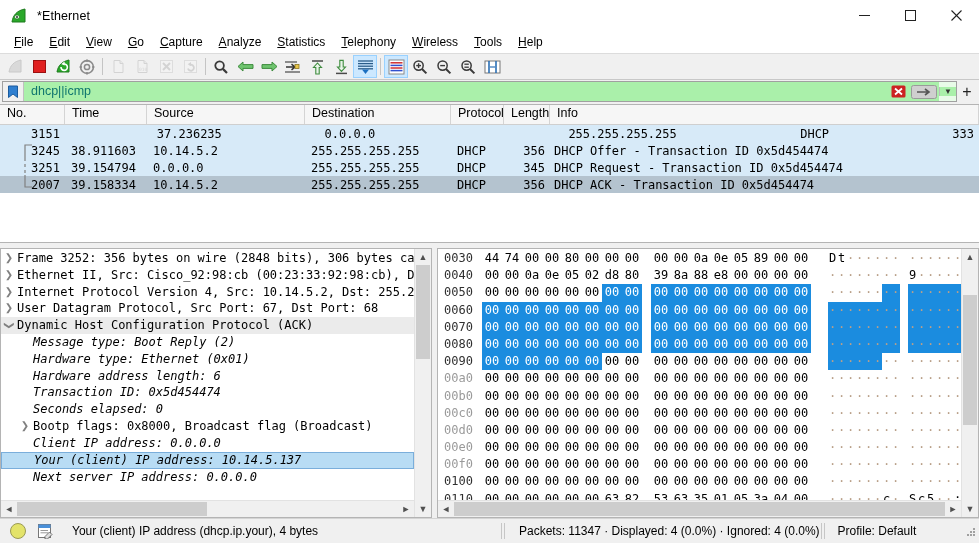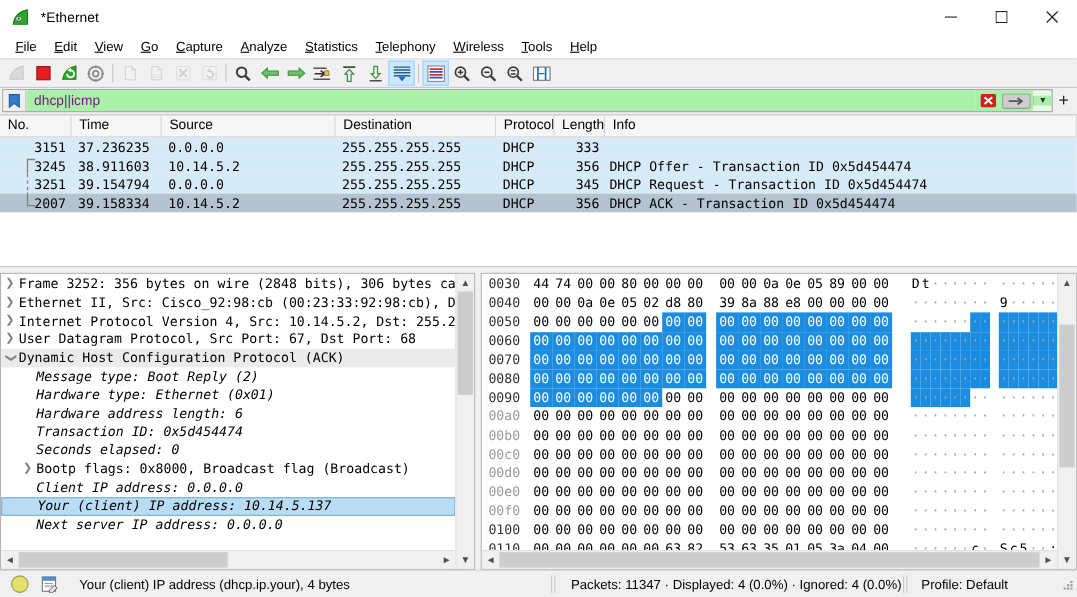--- a/index.html
+++ b/index.html
@@ -130,21 +130,21 @@
     cursor: default;
   }
   .filter-text {
     flex: 1;
     background: #aaf0aa;
     height: 19px;
     line-height: 19px;
     padding-left: 7px;
     font-family: "Liberation Sans", sans-serif;
     font-size: 12.5px;
-    color: #701a75;
+    color: #0f766e;
     overflow: hidden;
     white-space: nowrap;
   }
   .filter-clear {
     width: 22px; height: 19px;
     display: flex; align-items: center; justify-content: center;
     background: #aaf0aa;
     flex: none;
     cursor: default;
   }
@@ -204,20 +204,21 @@
     cursor: default;
   }
   .pl-body { flex: 1; overflow: hidden; }
   .pl-row {
     display: flex;
     height: 17px;
     align-items: center;
     font-family: "DejaVu Sans Mono", monospace;
     font-size: 12px;
     position: relative;
+    justify-content: space-between;
   }
   .pl-row.sel-light { background: #d7eaf8; }
   .pl-row.sel-dark  { background: #b4c3cf; }
   .pl-row .cell {
     box-sizing: border-box;
     padding: 0 6px;
     white-space: nowrap;
     overflow: hidden;
   }
   .pl-row .cell.num { text-align: right; padding-right: 5px; }

